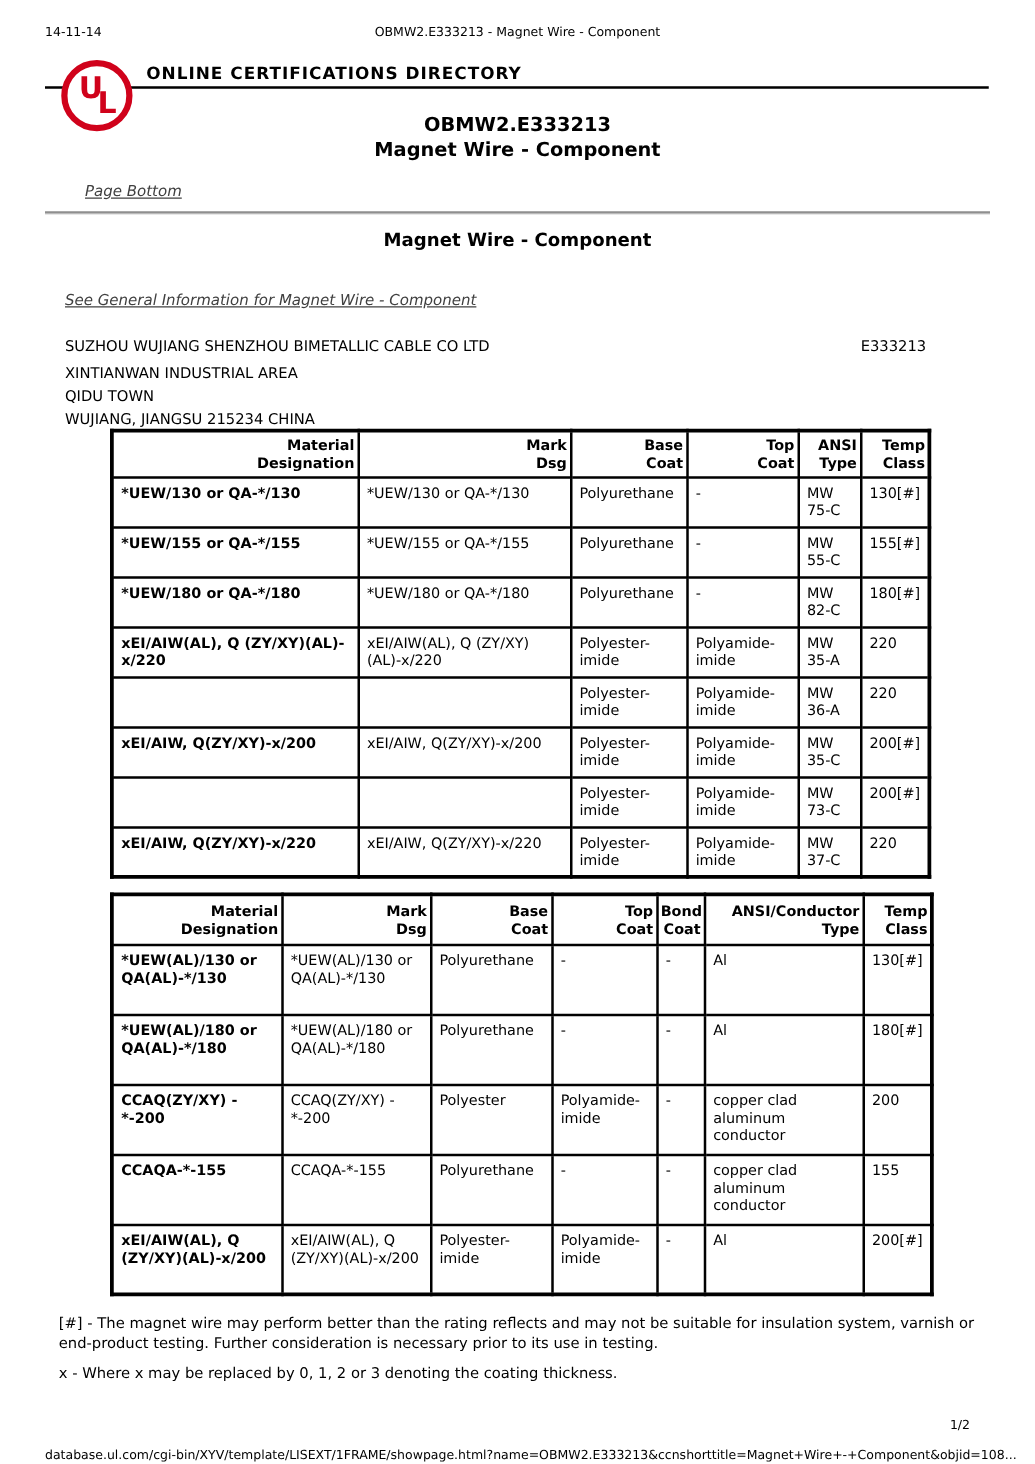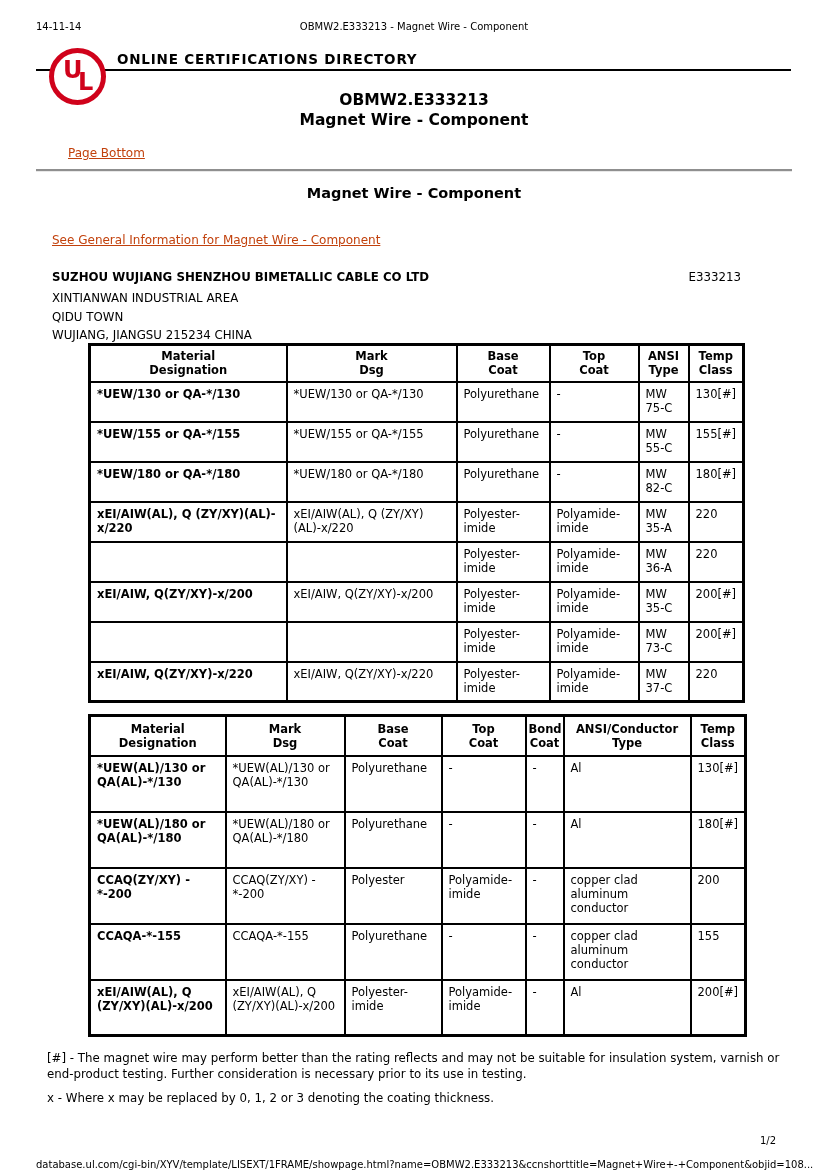--- a/index.html
+++ b/index.html
@@ -41,36 +41,36 @@
     font-size: 13.5px; font-weight: 700; letter-spacing: 0.8px;
     z-index: 2;
   }
 
   
   .doc-title {
     position: absolute; left: 0; right: 0; top: 90px;
     text-align: center; font-size: 15.5px; font-weight: 700; line-height: 20px;
   }
 
-  a.plain-link { color: #c2410c; text-decoration: underline; cursor: pointer; }
+  a.plain-link { color: #404040; text-decoration: underline; cursor: pointer; font-style: italic; }
   .page-bottom { position: absolute; left: 68px; top: 146px; font-size: 12px; }
 
   .section-rule {
     position: absolute; left: 36px; right: 36px; top: 169px; height: 3px;
     border-top: 2px solid #8f8f8f; border-bottom: 1px solid #e8e8e8;
   }
 
   .section-title {
     position: absolute; left: 0; right: 0; top: 185px;
     text-align: center; font-size: 14.5px; font-weight: 700;
   }
 
   .general-info { position: absolute; left: 52px; top: 233px; font-size: 12px; }
 
-  .company-name { position: absolute; left: 52px; top: 270px; font-size: 11.8px; font-weight: 700; }
+  .company-name { position: absolute; left: 52px; top: 270px; font-size: 11.8px; font-weight: 400; }
   .file-number { position: absolute; right: 87px; top: 270px; font-size: 11.8px; }
   .company-address { position: absolute; left: 52px; top: 289px; font-size: 11.8px; line-height: 18.5px; }
 
   
   table.spec {
     position: absolute; left: 88px;
     border-collapse: collapse;
     table-layout: fixed;
     background: #fff;
     border: 3px solid #000;
@@ -80,21 +80,21 @@
   #table2 { top: 714px; width: 656px; }
   table.spec th, table.spec td {
     border: 2px solid #000;
     padding: 4px 6px;
     vertical-align: top;
     text-align: left;
     line-height: 14px;
     overflow: hidden;
   }
   table.spec th {
-    text-align: center;
+    text-align: right;
     vertical-align: middle;
     font-weight: 700;
     white-space: pre-line;
     padding: 3px 2px;
   }
   table.spec tbody td:first-child { font-weight: 700; }
   #table1 thead tr { height: 37px; }
   #table1 tbody tr { height: 40px; }
   #table2 thead tr { height: 40px; }
   #table2 tbody tr { height: 56px; }

